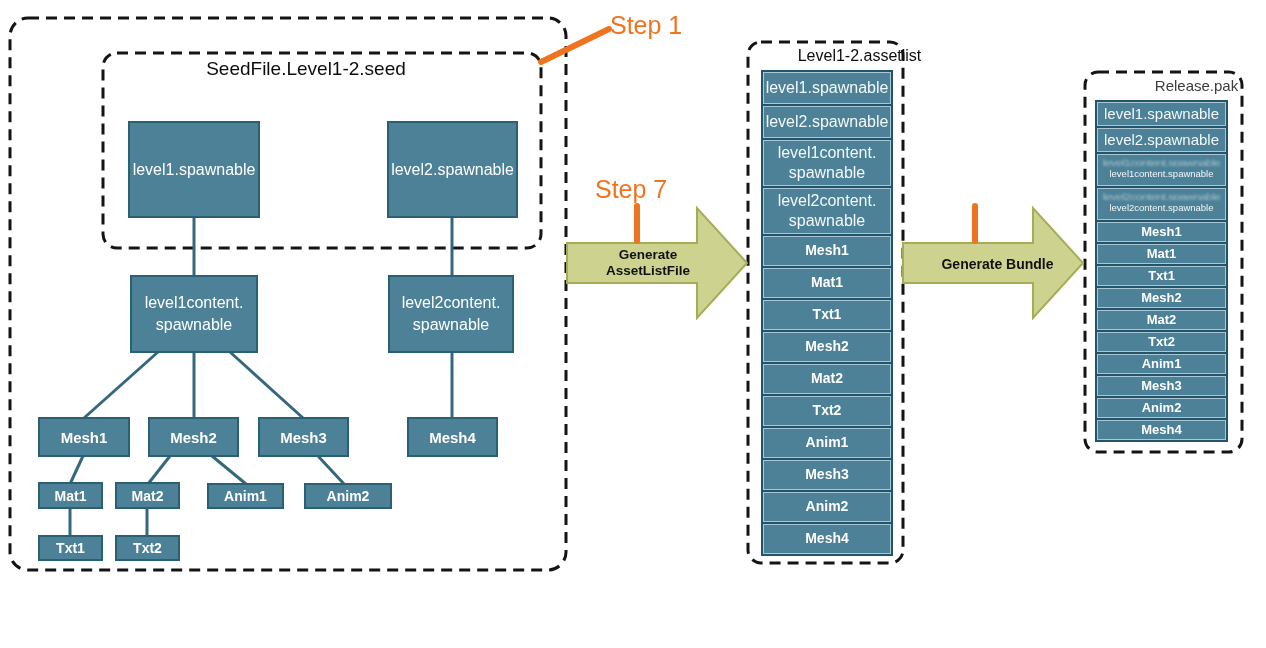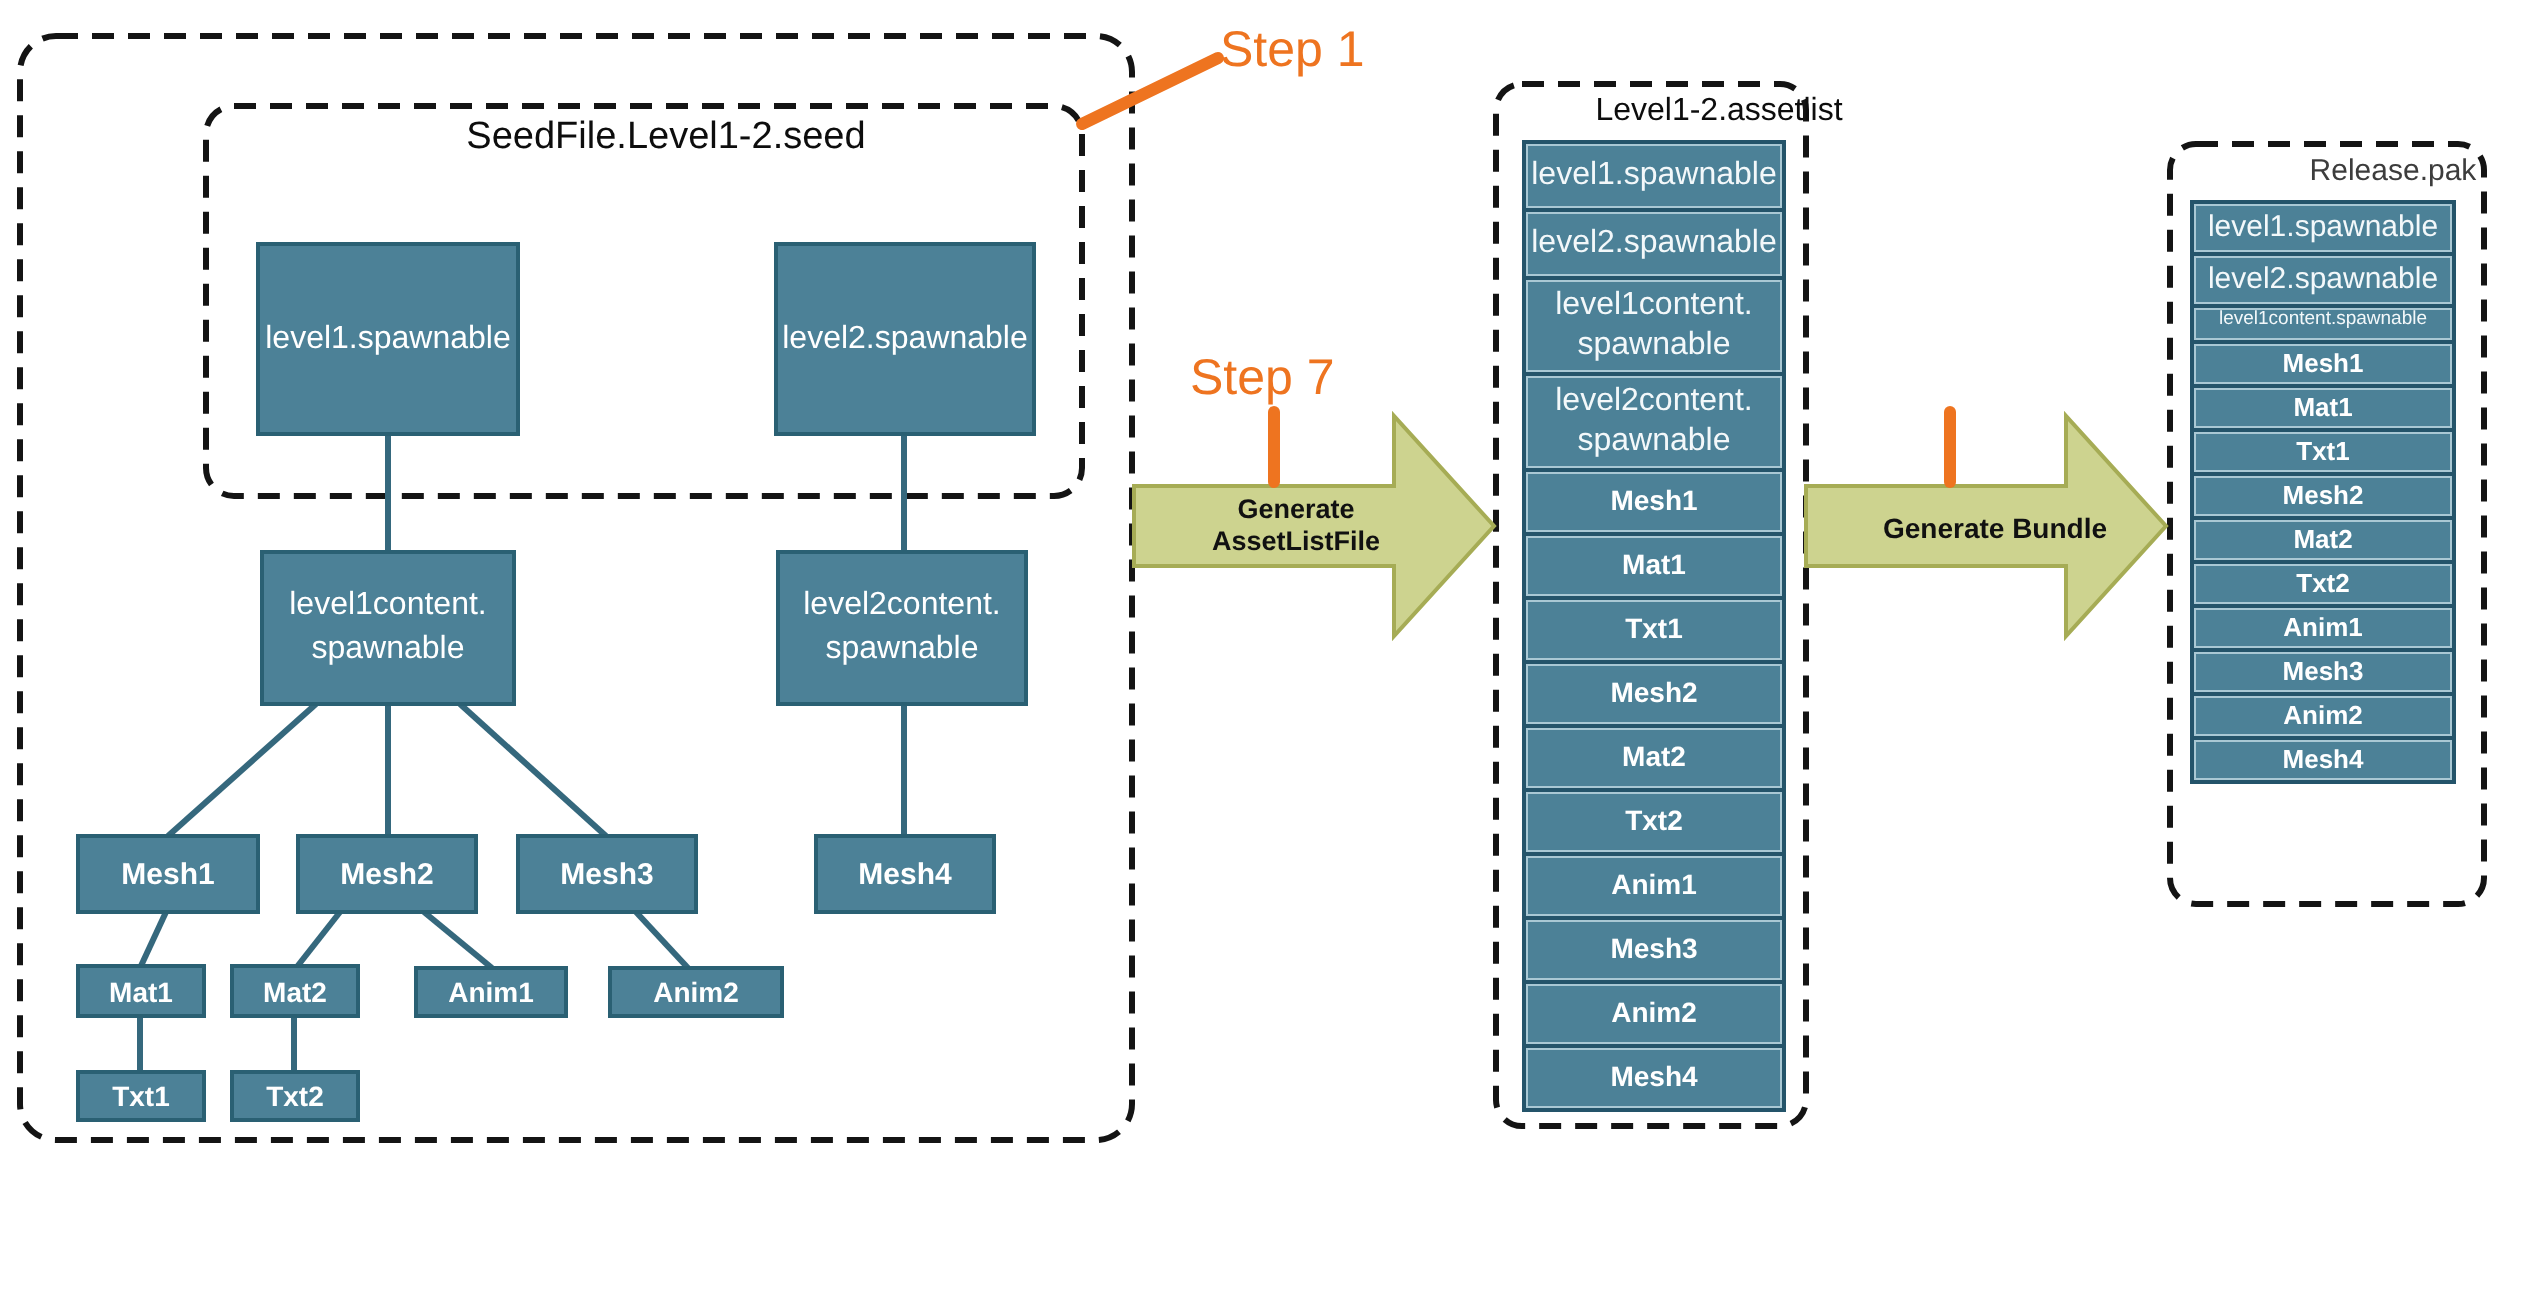--- a/index.html
+++ b/index.html
@@ -41,21 +41,21 @@
   .cell:last-child{margin-bottom:0;}
   .cell-label{white-space:pre-line;line-height:1.25;}
   .al-plain{height:32px;}
   .al-plain .cell-label{font-size:16px;}
   .al-tall{height:46px;}
   .al-tall .cell-label{font-size:16px;}
   .al-bold{height:30px;}
   .al-bold .cell-label{font-size:14px;font-weight:bold;color:#ffffff;}
   .rp-plain{height:24px;}
   .rp-plain .cell-label{font-size:15px;}
-  .rp-small{height:16px;justify-content:flex-end;padding-bottom:3px;}
+  .rp-small{height:32px;justify-content:center;padding-bottom:3px;}
   .rp-small .cell-label{font-size:9.5px;}
   .rp-bold{height:20px;}
   .rp-bold .cell-label{font-size:13px;font-weight:bold;color:#ffffff;}
   .ghost{
     display:block;height:9px;overflow:hidden;filter:blur(1.1px);opacity:.55;
     font-size:12px;line-height:11px;transform:scaleY(.75);color:#E2F0F5;
     letter-spacing:-0.6px;margin-bottom:1px;white-space:nowrap;
   }
 </style>
 </head>
@@ -88,21 +88,21 @@
     <polygon points="567,243 697,243 697,208 747,263 697,318 697,283 567,283" fill="#CDD38F" stroke="#A6AC55" stroke-width="2"></polygon>
     <polygon points="903,243 1033,243 1033,208 1083,263 1033,318 1033,283 903,283" fill="#CDD38F" stroke="#A6AC55" stroke-width="2"></polygon>
 
     <g stroke="#EE7420" stroke-linecap="round">
       <line x1="541" y1="62" x2="609" y2="29" stroke-width="6"></line>
       <line x1="637" y1="206" x2="637" y2="241" stroke-width="6"></line>
       <line x1="975" y1="206" x2="975" y2="241" stroke-width="6"></line>
     </g>
   </svg>
 
-  <div class="box-title t-seed" style="left:114px;top:58px;width:438px;">SeedFile.Level1-2.seed</div>
+  <div class="box-title t-seed" style="left:87px;top:58px;width:438px;">SeedFile.Level1-2.seed</div>
   <div class="box-title t-assetlist" style="left:782px;top:47px;width:155px;">Level1-2.assetlist</div>
   <div class="box-title t-pak" style="left:1085px;top:77px;width:157px;">Release.pak</div>
 
   <div class="node node-lg" style="left:128px;top:121px;width:132px;height:97px;">level1.spawnable</div>
   <div class="node node-lg" style="left:387px;top:121px;width:131px;height:97px;">level2.spawnable</div>
 
   <div class="node node-md" style="left:130px;top:275px;width:128px;height:78px;">level1content.
 spawnable</div>
   <div class="node node-md" style="left:388px;top:275px;width:126px;height:78px;">level2content.
 spawnable</div>
@@ -178,20 +178,24 @@
       <div class="cell rp-plain">
         <span class="cell-label">level1.spawnable</span>
       </div>
       <div class="cell rp-plain">
         <span class="cell-label">level2.spawnable</span>
       </div>
       <div class="cell rp-small">
         <span class="ghost">level1content.spawnable</span>
         <span class="cell-label">level1content.spawnable</span>
       </div>
+      <div class="cell rp-small">
+        <span class="ghost">level2content.spawnable</span>
+        <span class="cell-label">level2content.spawnable</span>
+      </div>
       <div class="cell rp-bold">
         <span class="cell-label">Mesh1</span>
       </div>
       <div class="cell rp-bold">
         <span class="cell-label">Mat1</span>
       </div>
       <div class="cell rp-bold">
         <span class="cell-label">Txt1</span>
       </div>
       <div class="cell rp-bold">

